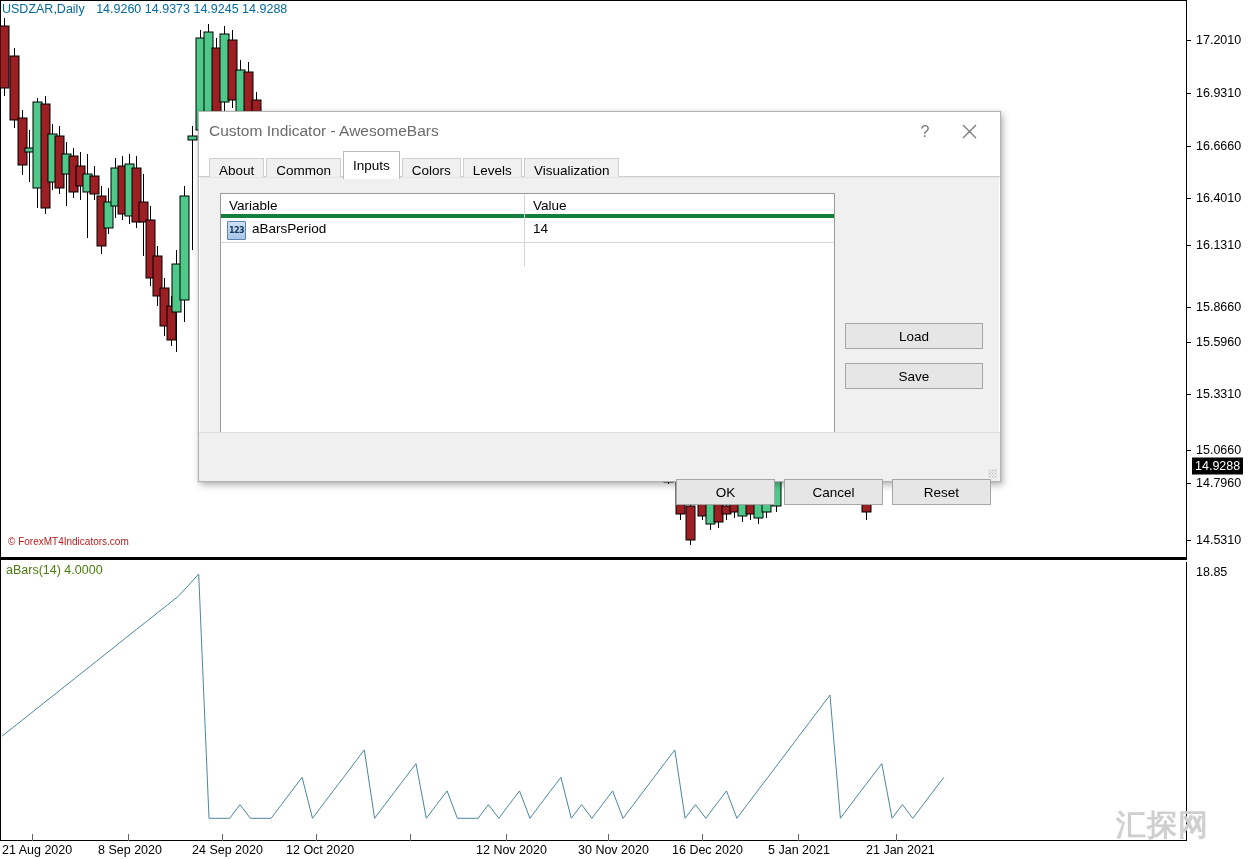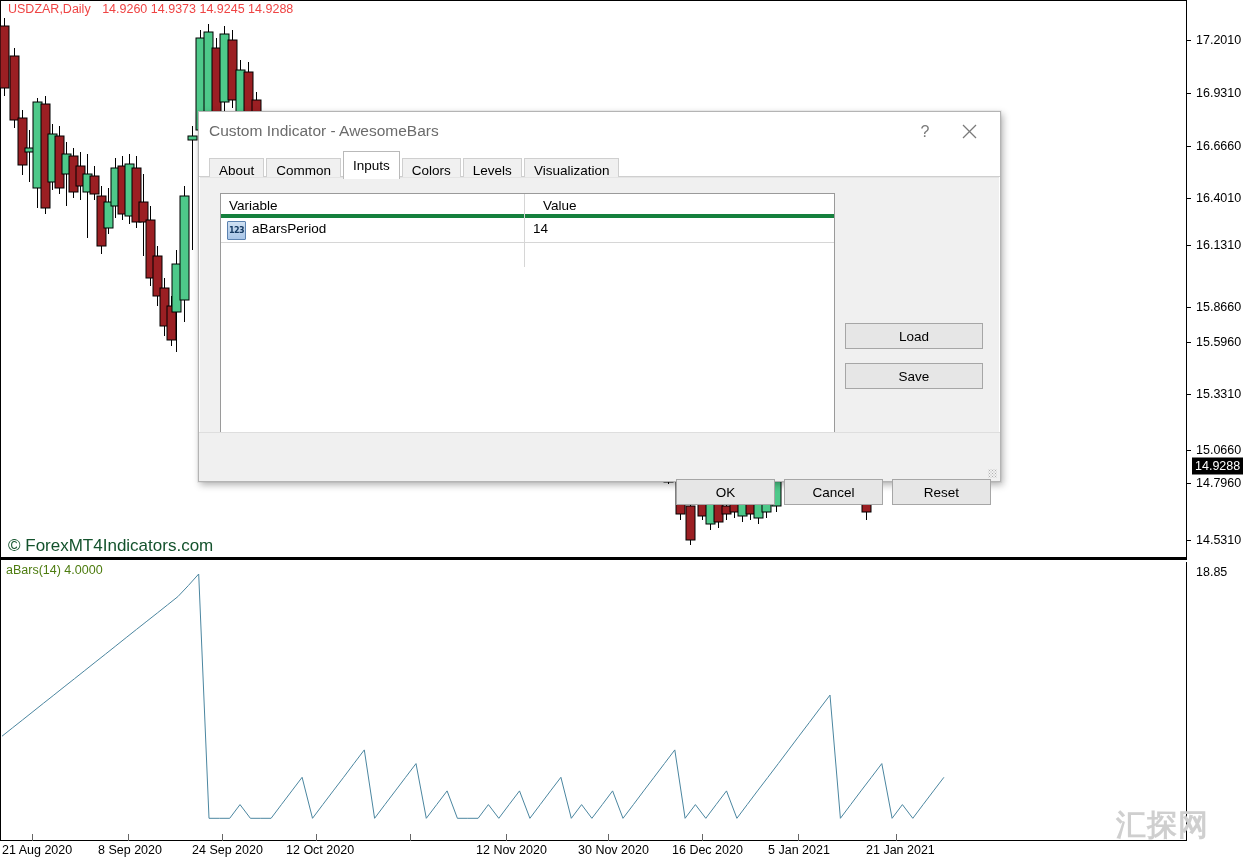--- a/index.html
+++ b/index.html
@@ -18,22 +18,22 @@
     box-sizing:border-box;
   }
   .price-axis-line {
     position:absolute; left:1186px; top:0; width:1px; height:558px; background:#000;
   }
   .sub-axis-line {
     position:absolute; left:1186px; top:562px; width:1px; height:279px; background:#000;
   }
   .quote-bar {
     position:absolute; left:0; top:0; height:18px; width:1186px;
-    font-size:12.5px; color:#ef4444; line-height:18px; white-space:nowrap;
-    padding-left:8px; box-sizing:border-box;
+    font-size:12.5px; color:#0369a1; line-height:18px; white-space:nowrap;
+    padding-left:2px; box-sizing:border-box;
   }
   .quote-bar .sym { font-weight:400; }
   .quote-bar .ohlc { margin-left:8px; letter-spacing:0px; }
   .frame-top-border { position:absolute; left:0; top:0; width:1186px; height:1px; background:#000;}
   .frame-left-border { position:absolute; left:0; top:0; width:1px; height:841px; background:#000;}
 
   .sep-thick { position:absolute; left:0; top:557px; width:1187px; height:3px; background:#000; }
   .sub-bottom { position:absolute; left:0; top:840px; width:1187px; height:1px; background:#000; }
 
   
@@ -51,21 +51,21 @@
     transform:translateY(-50%);
   }
 
   
   .date-label {
     position:absolute; top:843px; font-size:12.5px; color:#000; white-space:nowrap;
   }
   .date-tick { position:absolute; top:834px; width:1px; height:7px; background:#666; }
 
   .copyright {
-    position:absolute; left:8px; top:536px; font-size:17px; color:#14532d; white-space:nowrap;
+    position:absolute; left:8px; top:536px; font-size:10px; color:#b91c1c; white-space:nowrap;
   }
   .ind-label {
     position:absolute; left:6px; top:563px; font-size:12.5px; color:#4d7c0f; white-space:nowrap;
   }
   .watermark-cn {
     position:absolute; left:1116px; top:808px; font-size:30px; color:#cfcfcf;
     font-family:"DejaVu Sans", sans-serif; letter-spacing:1px; font-weight:700;
     line-height:34px; white-space:nowrap;
   }
 
@@ -123,21 +123,21 @@
   }
   .grid-box {
     position:absolute; left:20px; top:15px; width:615px; height:245px;
     background:#ffffff; border:1px solid #9a9a9a; box-sizing:border-box;
   }
   .grid-head {
     position:absolute; left:0; top:0; right:0; height:24px;
     border-bottom:4px solid #15803d; box-sizing:border-box;
   }
   .col-var { position:absolute; left:8px; top:4px; font-size:13.5px; }
-  .col-val { position:absolute; left:312px; top:4px; font-size:13.5px;margin-left:10px; }
+  .col-val { position:absolute; left:312px; top:4px; font-size:13.5px; }
   .col-div { position:absolute; left:303px; top:0; width:1px; height:73px; background:#d6d6d6; }
   .grid-row { position:absolute; left:0; top:24px; right:0; height:24px; }
   .row-div { position:absolute; left:0; top:48px; right:0; height:1px; background:#d6d6d6; }
   .var-icon {
     position:absolute; left:6px; top:3px; width:17px; height:17px;
     background:linear-gradient(#cfe0f2,#a9c6e8);
     border:1px solid #5b82b0; border-radius:1px;
     font-size:8px; color:#153a63; font-weight:700;
     display:flex; align-items:center; justify-content:center;
     font-family:"DejaVu Sans", sans-serif; letter-spacing:-0.5px;

